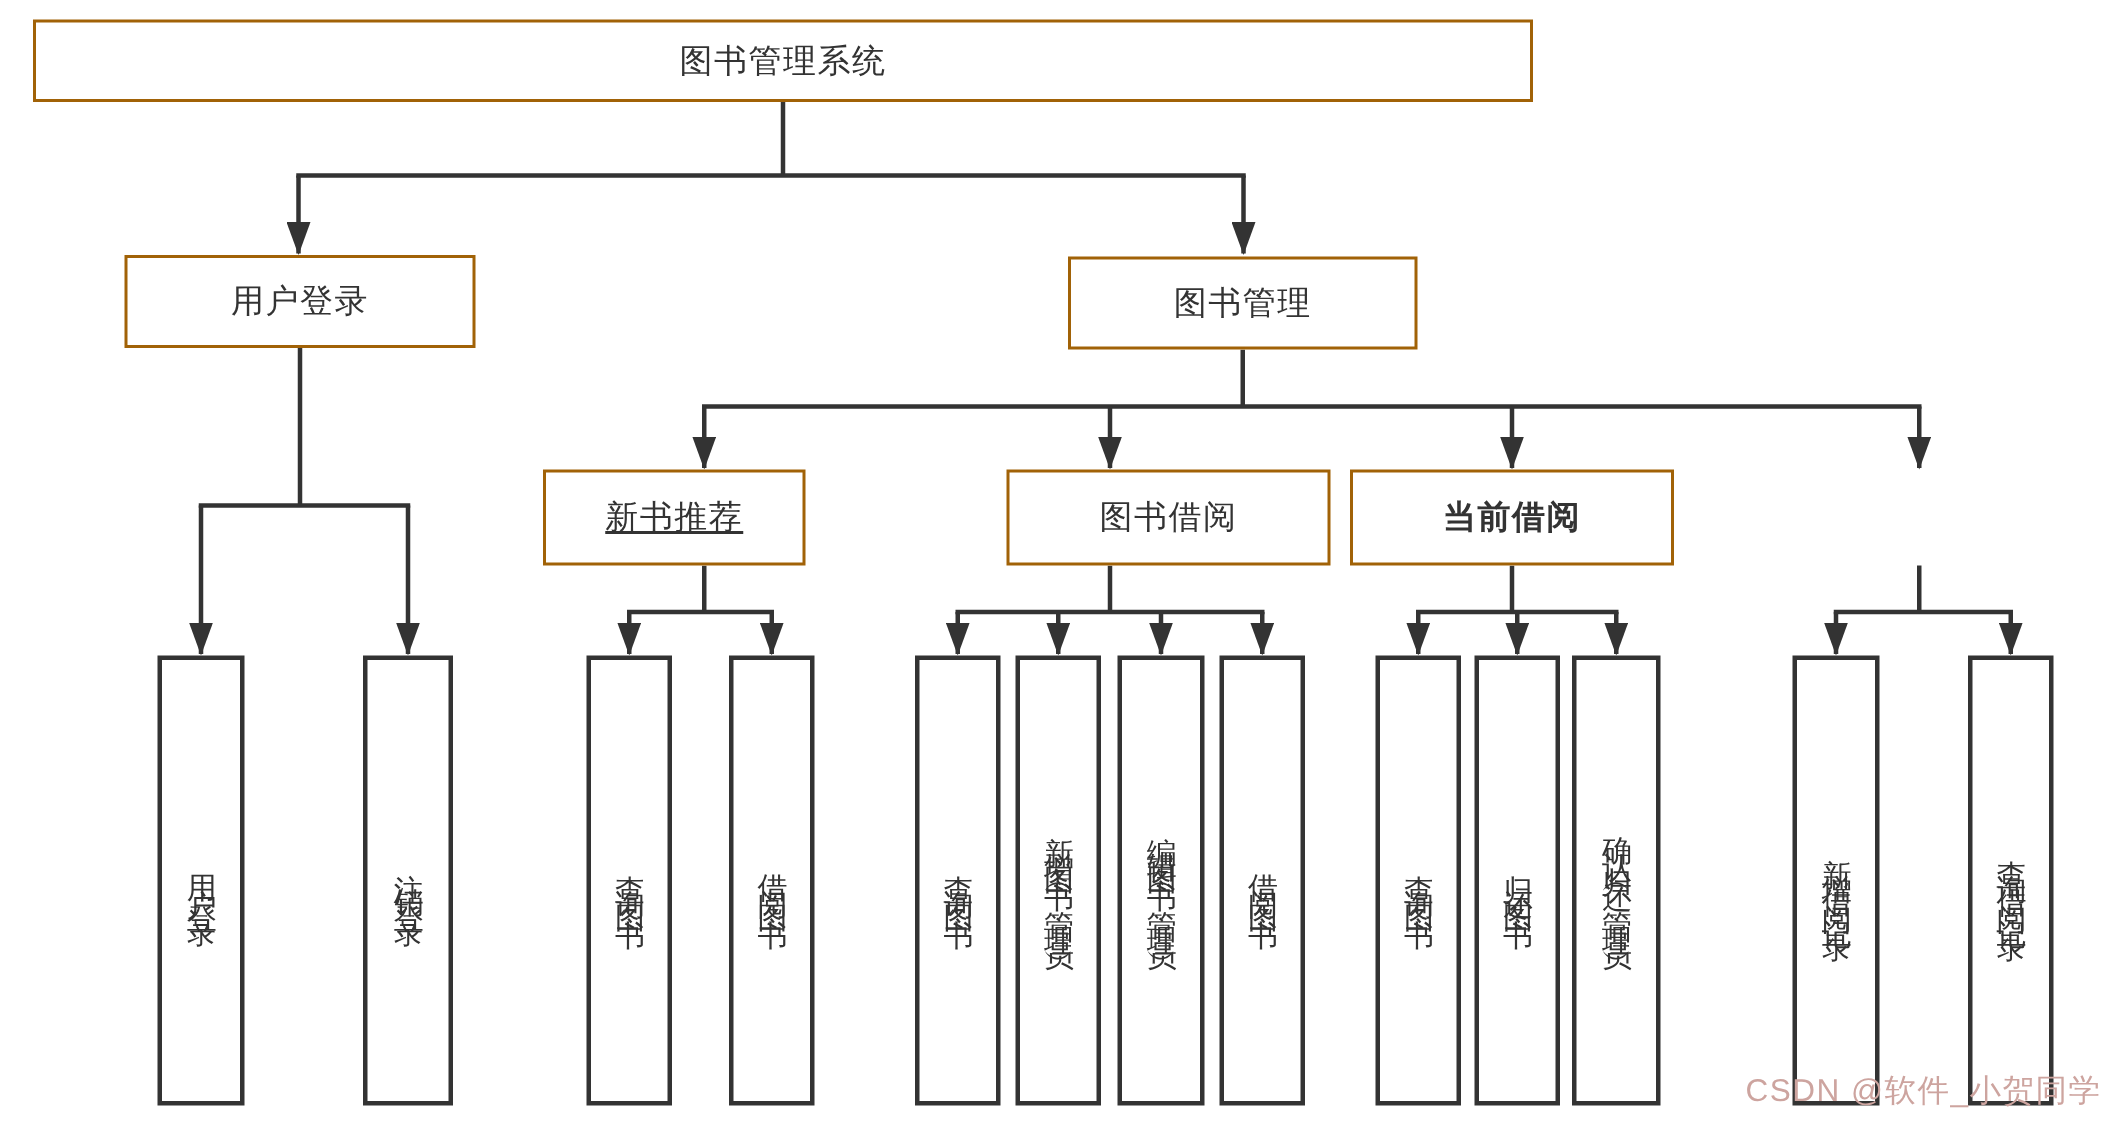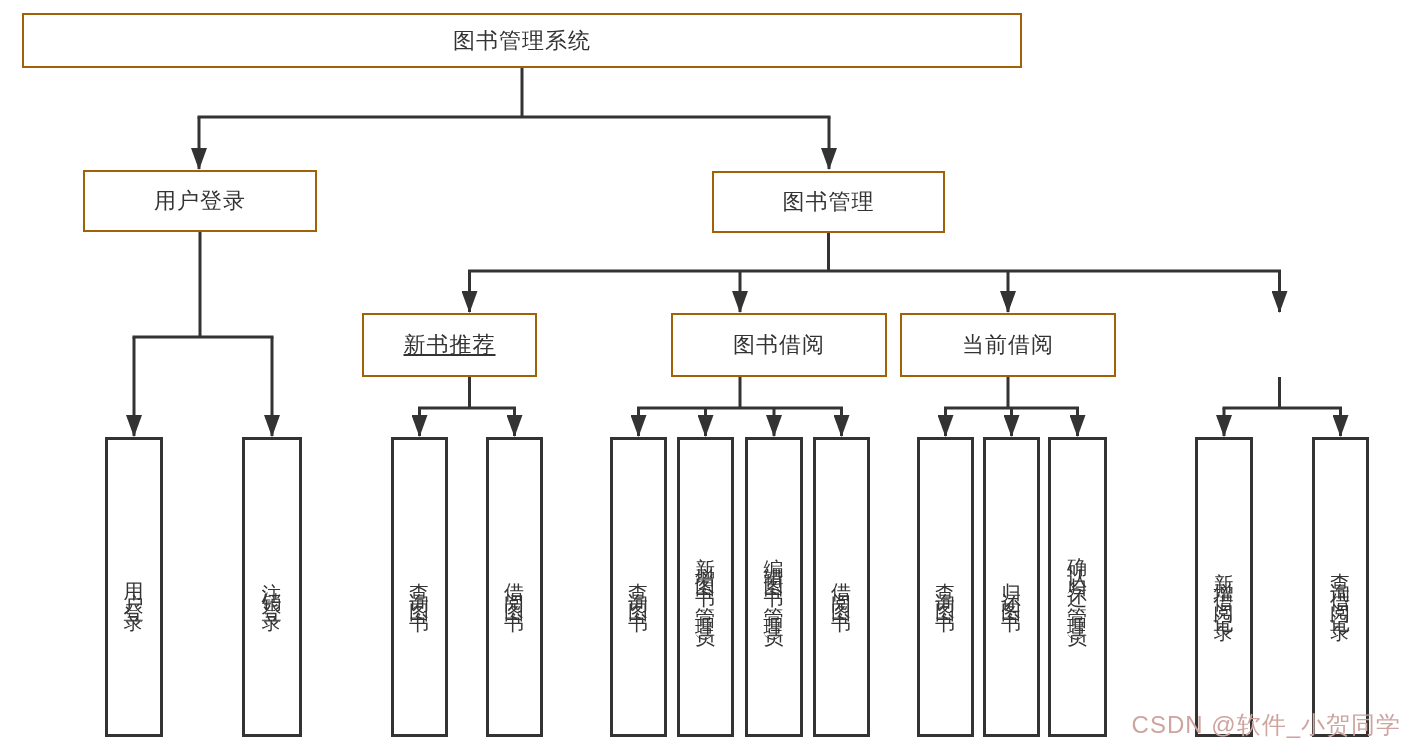--- a/index.html
+++ b/index.html
@@ -29,21 +29,21 @@
     font-size:20px;
     color:#333333;
     letter-spacing:10px;
     line-height:1.2;
     white-space:nowrap;
   }
   .watermark{
     position:absolute;
     right:4px;
     bottom:6px;
-    font-size:24px;
+    font-size:21px;
     color:#cda49f;
     letter-spacing:1px;
     z-index:3;
     white-space:nowrap;
   }
 </style>
 </head>
 <body>
 
 <div class="canvas">
@@ -108,21 +108,21 @@
   <div class="hbox" style="left:712px;top:171px;width:233px;height:62px;text-align:center;">
     <span>图书管理</span>
   </div>
 
   <div class="hbox" style="left:362px;top:313px;width:175px;height:64px;text-decoration:underline;">
     <span>新书推荐</span>
   </div>
   <div class="hbox" style="left:632px;top:313px;width:216px;height:64px;margin-left:39px;">
     <span>图书借阅</span>
   </div>
-  <div class="hbox" style="left:900px;top:313px;width:216px;height:64px;">
+  <div class="hbox" style="left:900px;top:313px;width:216px;height:64px;font-weight:bold;">
     <span>当前借阅</span>
   </div>
 
   <div class="vbox" style="left:105px;top:437px;width:58px;height:300px;">
     <span class="vtext">用户登录</span>
   </div>
   <div class="vbox" style="left:242px;top:437px;width:60px;height:300px;">
     <span class="vtext">注销登录</span>
   </div>
 

